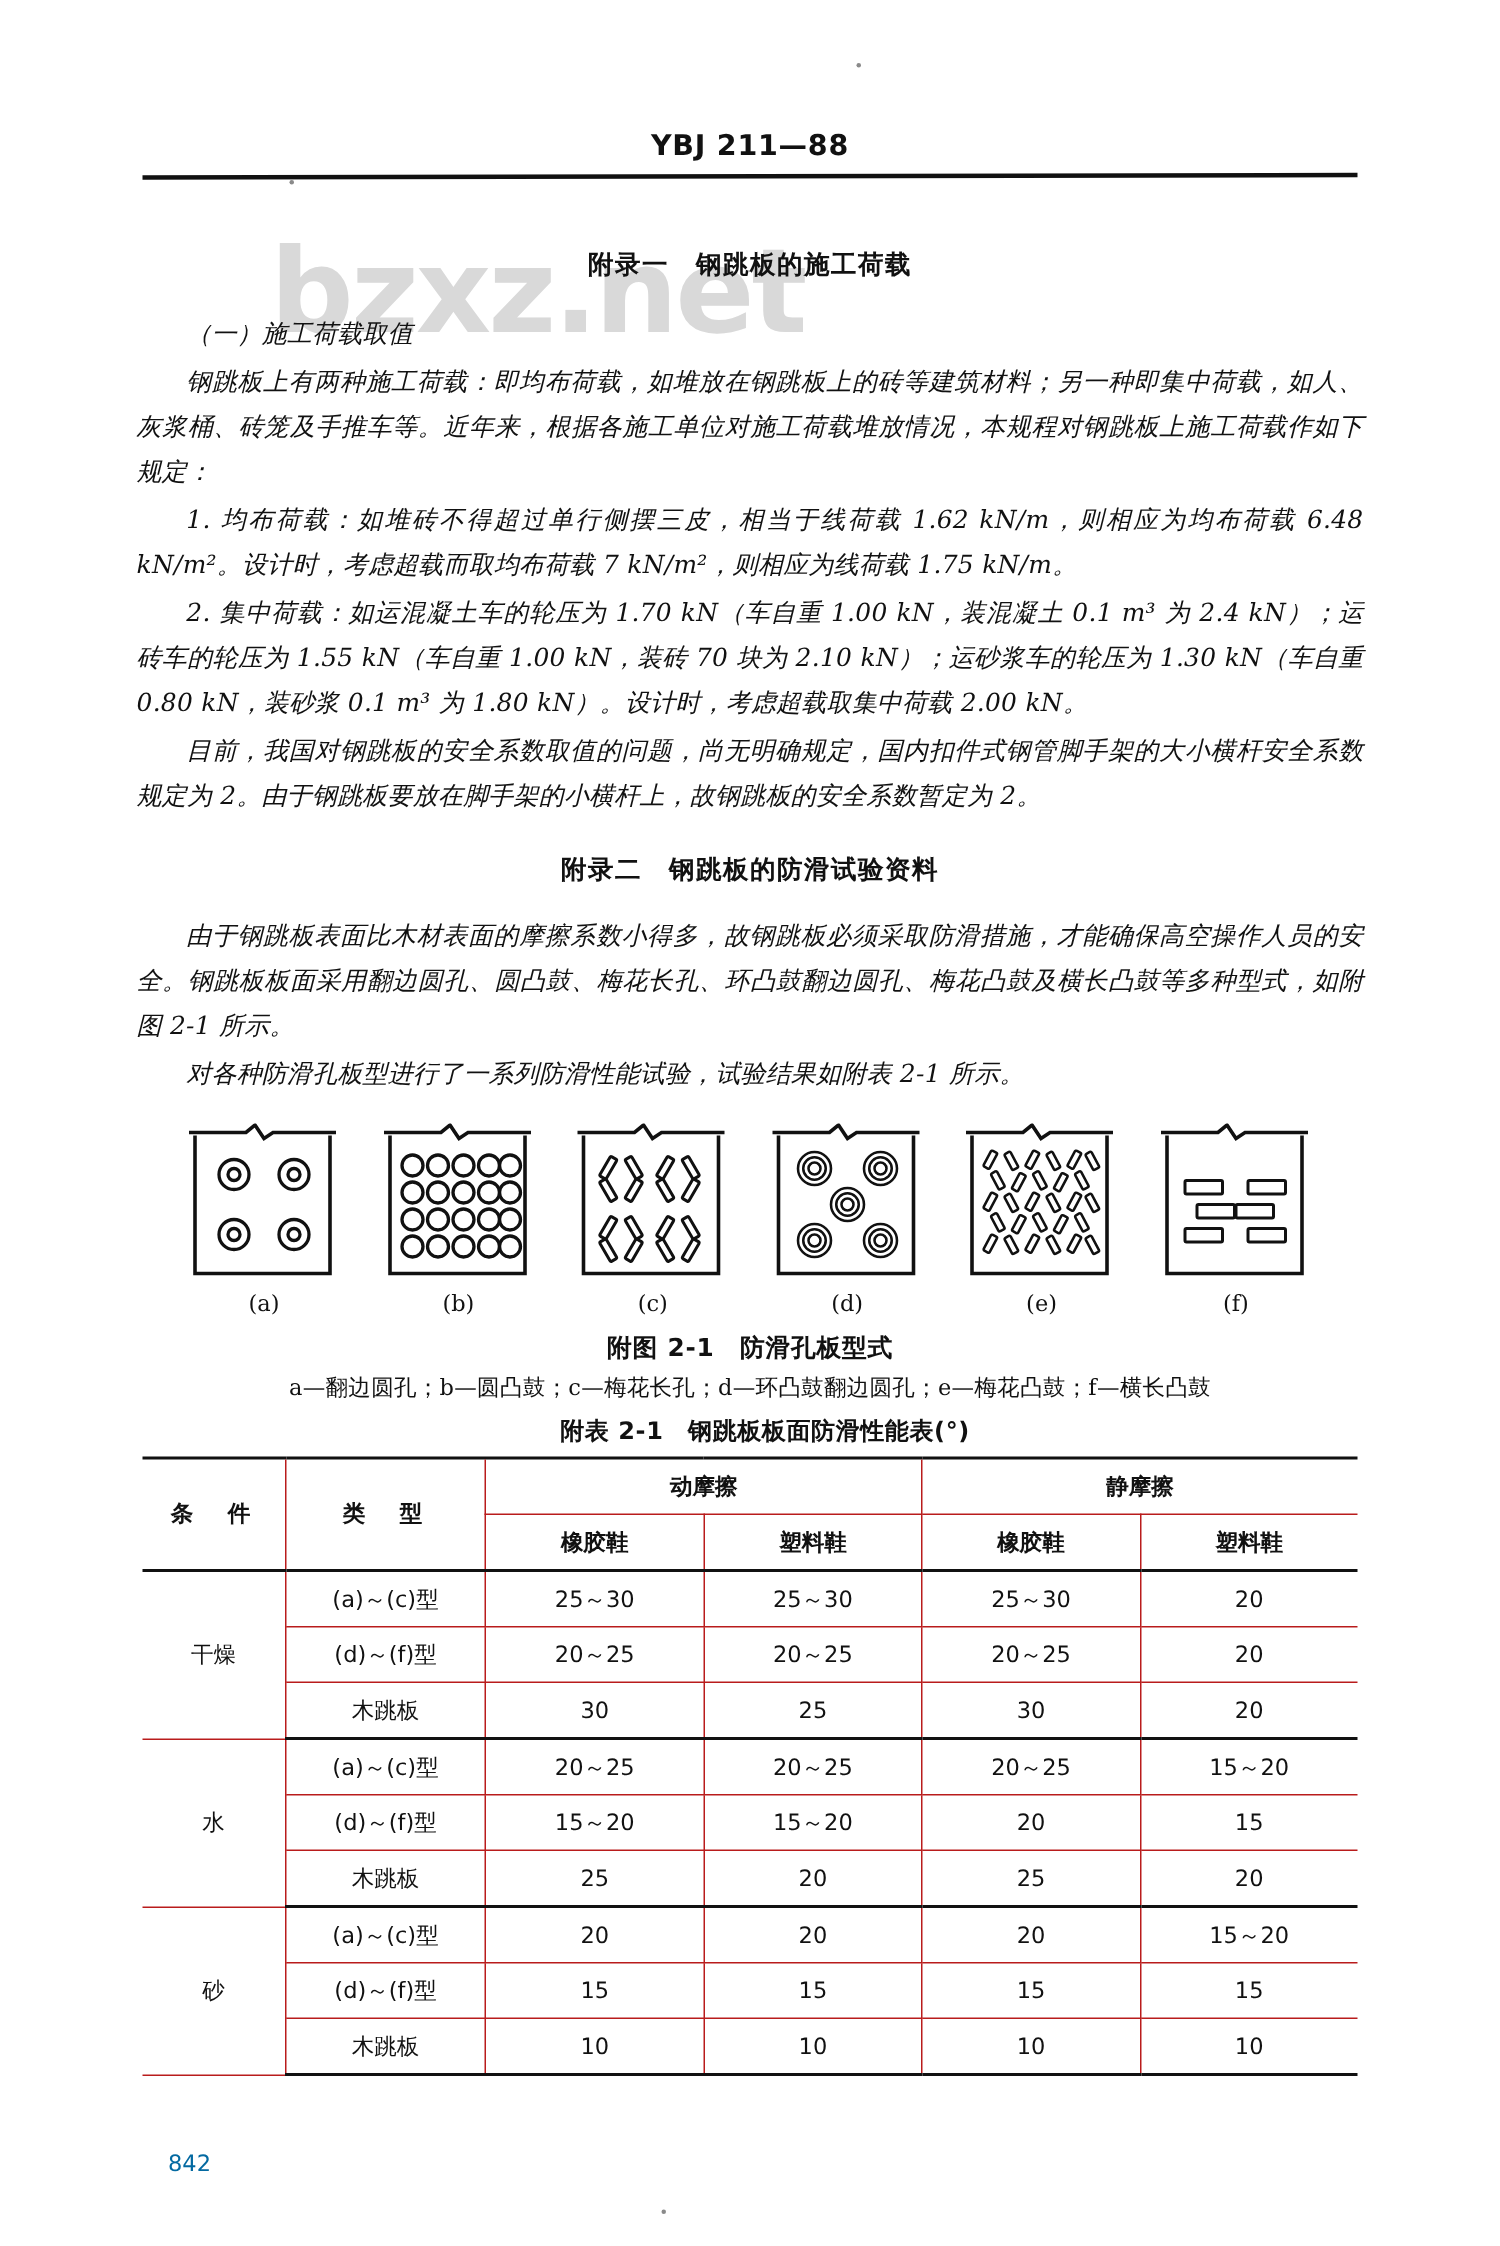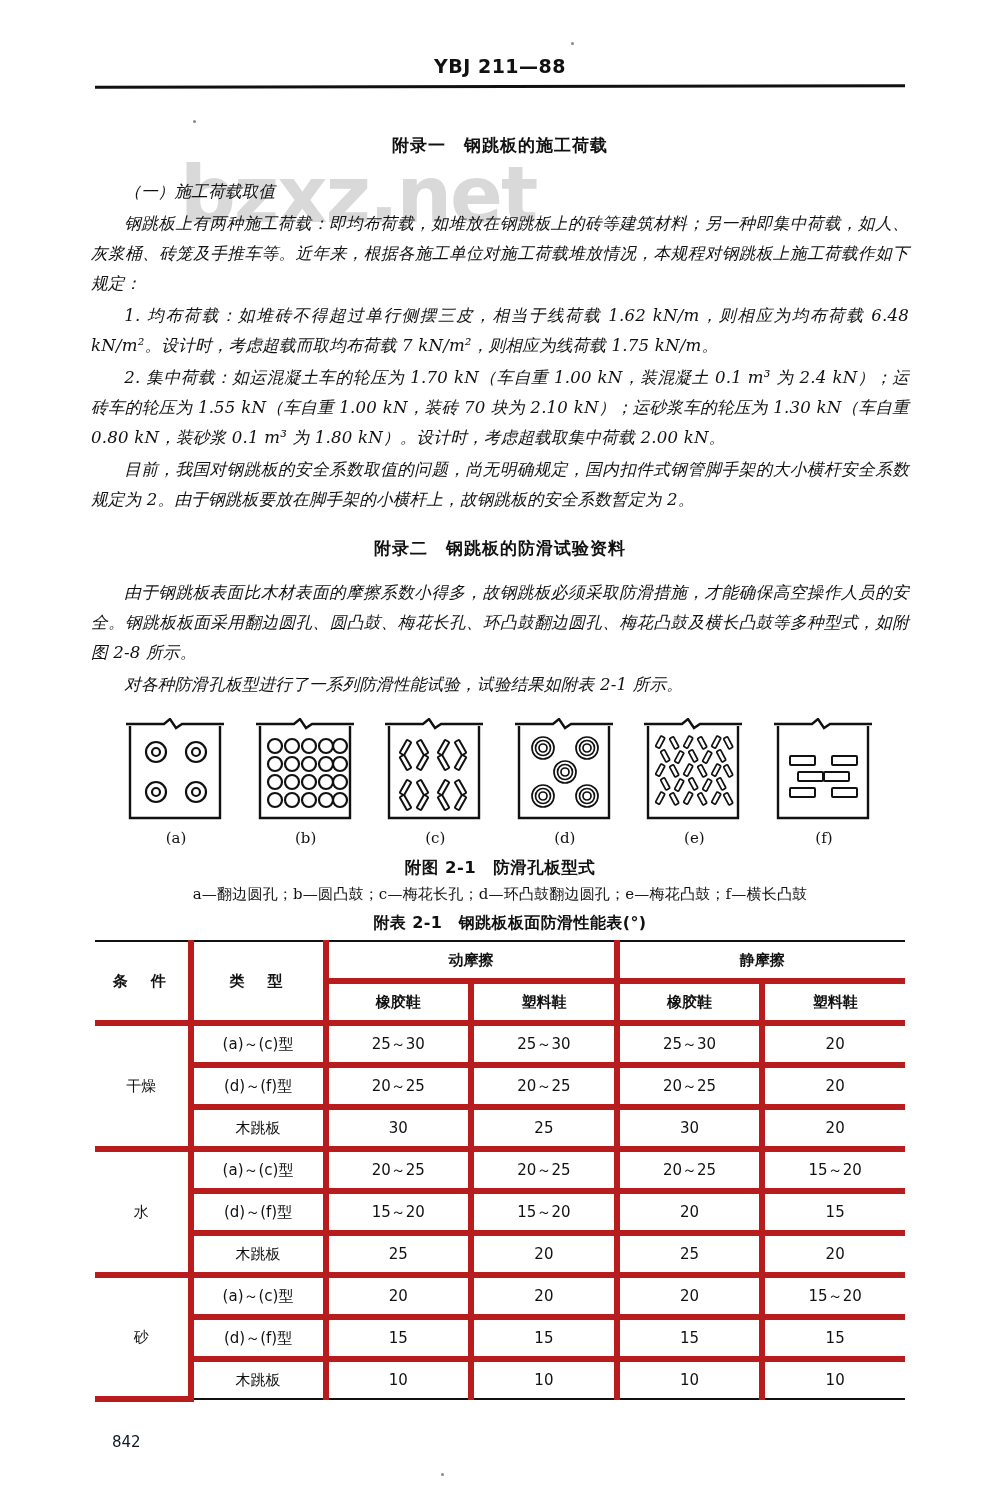--- a/index.html
+++ b/index.html
@@ -30,21 +30,21 @@
   }
   .content{position:relative;z-index:2;}
 
   
   .hdr{
     text-align:center;
     font-family:"DejaVu Sans","Liberation Sans",sans-serif;
     font-weight:bold;
     font-size:19px;
     letter-spacing:.5px;
-    padding-top:55px;
+    padding-top:86px;
   }
   .hdr-rule{
     margin:8px auto 0 auto;
     width:810px;
     height:3px;
     background:#111;
     transform:rotate(-0.12deg);
   }
 
   
@@ -107,21 +107,21 @@
 
   
   table.perf{
     width:810px;
     margin:6px auto 0 auto;
     border-collapse:collapse;
     font-size:15px;
     font-family:"DejaVu Sans","Liberation Sans",sans-serif;
   }
   table.perf td,table.perf th{
-    border:6px solid #b91c1c;
+    border:1px solid #b91c1c;
     text-align:center;
     font-weight:normal;
     padding:0;
     height:36px;
     background:transparent;
   }
   table.perf .topline td,table.perf .topline th{border-top:2.5px solid #111;}
   table.perf tr.grpend td{border-bottom:2px solid #111;}
   table.perf tr.lastrow td{border-bottom:2.5px solid #111;}
   table.perf th{ font-weight:bold; }
@@ -129,21 +129,21 @@
   .cond-cell{font-weight:bold;}
   
   table.perf tr td:first-child,table.perf tr th:first-child{border-left:none;}
   table.perf tr td:last-child,table.perf tr th:last-child{border-right:none;}
 
   
   .pagenum{
     position:absolute;
     left:112px;bottom:46px;
     font-size:15px;
-    color:#0f172a;
+    color:#0369a1;
     font-family:"DejaVu Sans","Liberation Sans",sans-serif;
   }
   .dotmark{
     position:absolute;
     width:3px;height:3px;border-radius:50%;
     background:#8a8a8a;
   }
 </style>
 </head>
 <body>
@@ -166,21 +166,21 @@
       <p class="body indent">（一）施工荷载取值</p>
       <p class="body indent" style="margin-top:2px;">钢跳板上有两种施工荷载：即均布荷载，如堆放在钢跳板上的砖等建筑材料；另一种即集中荷载，如人、灰浆桶、砖笼及手推车等。近年来，根据各施工单位对施工荷载堆放情况，本规程对钢跳板上施工荷载作如下规定：</p>
       <p class="body indent" style="margin-top:2px;">1. 均布荷载：如堆砖不得超过单行侧摆三皮，相当于线荷载 1.62 kN/m，则相应为均布荷载 6.48 kN/m²。设计时，考虑超载而取均布荷载 7 kN/m²，则相应为线荷载 1.75 kN/m。</p>
       <p class="body indent" style="margin-top:2px;">2. 集中荷载：如运混凝土车的轮压为 1.70 kN（车自重 1.00 kN，装混凝土 0.1 m³ 为 2.4 kN）；运砖车的轮压为 1.55 kN（车自重 1.00 kN，装砖 70 块为 2.10 kN）；运砂浆车的轮压为 1.30 kN（车自重 0.80 kN，装砂浆 0.1 m³ 为 1.80 kN）。设计时，考虑超载取集中荷载 2.00 kN。</p>
       <p class="body indent" style="margin-top:2px;">目前，我国对钢跳板的安全系数取值的问题，尚无明确规定，国内扣件式钢管脚手架的大小横杆安全系数规定为 2。由于钢跳板要放在脚手架的小横杆上，故钢跳板的安全系数暂定为 2。</p>
     </div>
 
     <div class="sec-title" style="margin-top:22px;">附录二　钢跳板的防滑试验资料</div>
 
     <div class="tw" style="margin-top:18px;">
-      <p class="body indent">由于钢跳板表面比木材表面的摩擦系数小得多，故钢跳板必须采取防滑措施，才能确保高空操作人员的安全。钢跳板板面采用翻边圆孔、圆凸鼓、梅花长孔、环凸鼓翻边圆孔、梅花凸鼓及横长凸鼓等多种型式，如附图 2-8 所示。</p>
+      <p class="body indent">由于钢跳板表面比木材表面的摩擦系数小得多，故钢跳板必须采取防滑措施，才能确保高空操作人员的安全。钢跳板板面采用翻边圆孔、圆凸鼓、梅花长孔、环凸鼓翻边圆孔、梅花凸鼓及横长凸鼓等多种型式，如附图 2-1 所示。</p>
       <p class="body indent" style="margin-top:2px;">对各种防滑孔板型进行了一系列防滑性能试验，试验结果如附表 2-1 所示。</p>
     </div>
 
     <div class="figrow" style="margin-top:18px;">
 
       <div class="panel">
         <svg width="112" height="108" viewBox="0 0 112 108">
           <path d="M6 6 H44 L50 1 L56 10 L62 6 H104" fill="none" stroke="#111" stroke-width="2.4"></path>
           <path d="M10 8 V100 H100 V8" fill="none" stroke="#111" stroke-width="2.4"></path>
           <g fill="none" stroke="#111" stroke-width="2.2">

